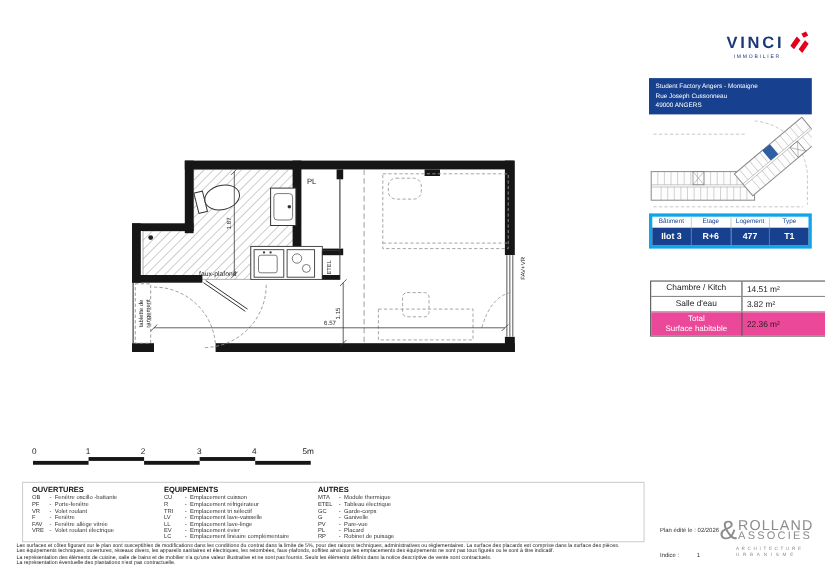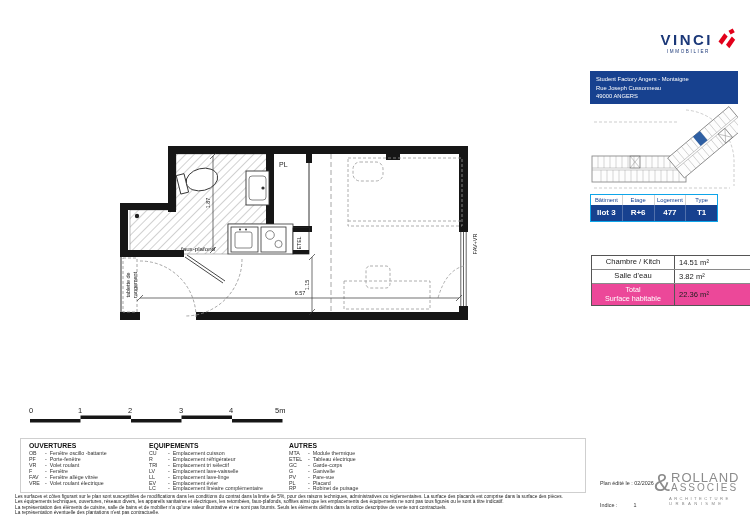--- a/index.html
+++ b/index.html
@@ -11,21 +11,21 @@
   .vinci{left:650px;top:27px;width:86px;}
   .vinci-row{display:flex;align-items:flex-end;justify-content:flex-end;gap:3px;}
   .vinci-word{font-size:15px;font-weight:bold;letter-spacing:2.5px;color:#1b3878;line-height:22px;}
   .vinci-sub{font-size:4.6px;letter-spacing:1.6px;color:#1b3878;text-align:right;padding-right:26px;margin-top:-2px;}
 
   
   .projbox{left:590px;top:71px;width:148px;height:33px;background:#17418f;color:#fff;
            font-size:5.8px;line-height:8.6px;padding:4px 0 0 6px;box-sizing:border-box;}
 
   
-  .unit-table{left:590px;top:194px;width:128px;border:1px solid #0ea5e9;box-sizing:border-box;}
+  .unit-table{left:590px;top:194px;width:148px;border:3px solid #0ea5e9;box-sizing:border-box;}
   .unit-head,.unit-vals{display:flex;}
   .unit-head > span{flex:1;text-align:center;font-size:5.8px;color:#17418f;padding:2px 0;
                     border-right:1px solid #d2d2d2;box-sizing:border-box;}
   .unit-head > span:last-child{border-right:none;}
   .unit-vals > span{flex:1;text-align:center;font-size:8px;font-weight:bold;color:#fff;
                     background:#17418f;padding:3px 0 4px;border-right:1px solid rgba(255,255,255,.25);box-sizing:border-box;}
   .unit-vals > span:last-child{border-right:none;}
 
   
   .surf{left:591px;top:255px;width:162px;border:1px solid #555;box-sizing:border-box;}

